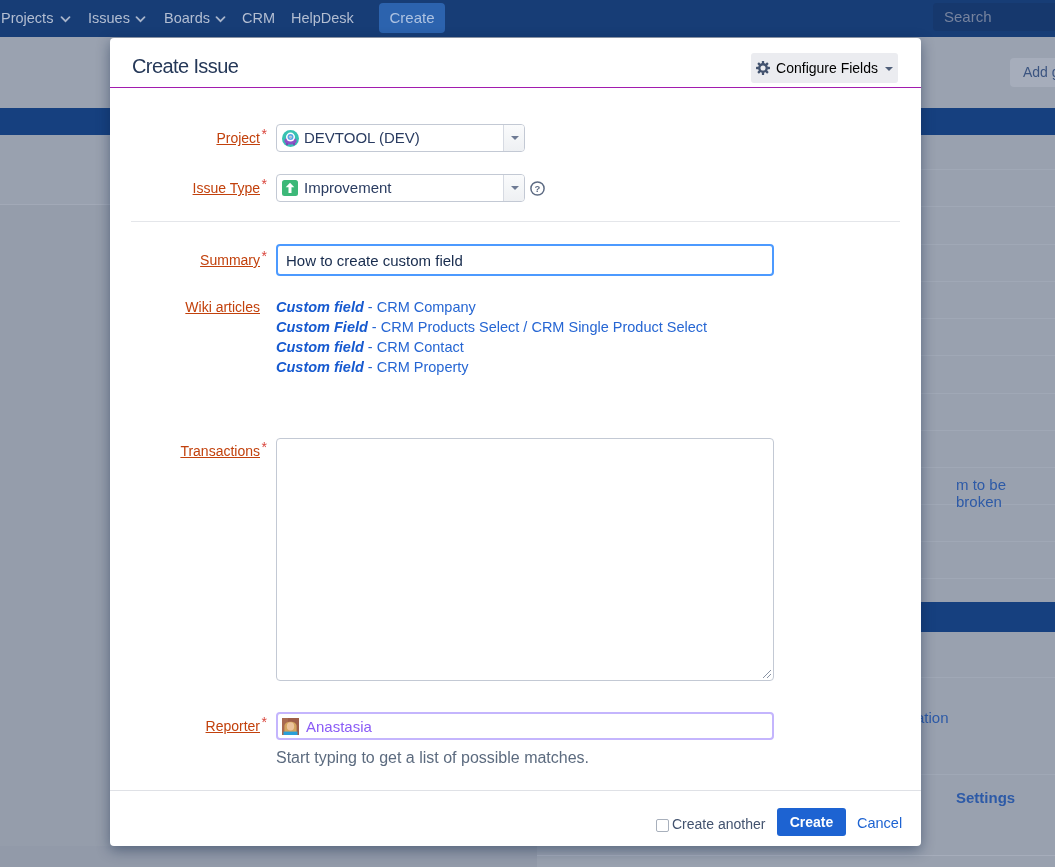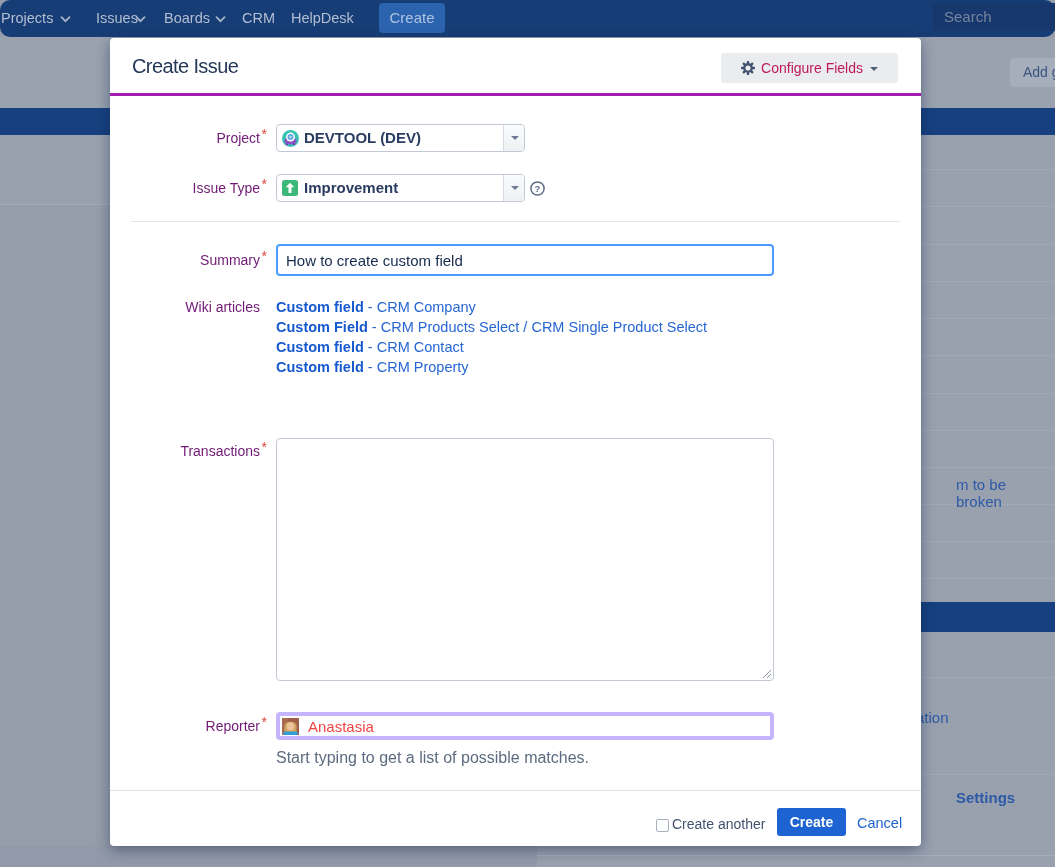--- a/index.html
+++ b/index.html
@@ -15,62 +15,62 @@
 #addg { left:1010px; top:58px; width:60px; height:29px; background:#a6adbb; border-radius:4px;
   color:#3b5480; font-size:14px; line-height:29px; padding-left:13px; }
 .rowline { left:537px; width:518px; height:1px; background:#a0a8b6; }
 #bluebar2 { left:537px; top:602px; width:518px; height:30px; background:#16407f; }
 .bglink { color:#2d5aa7; font-size:15px;margin-left:36px; }
 #bottomstrip { left:0; top:846px; width:537px; height:21px; background:#929aa9; }
 
 #bline { left:537px; top:855px; width:518px; height:1px; background:#a6adbb; }
 
 
-#nav { left:0; top:0; width:1055px; height:37px; background:#173d76;border-radius:10px; }
+#nav { left:0; top:0; width:1055px; height:37px; background:#173d76; }
 #nav .item { position:absolute; top:0; height:37px; line-height:37px; color:#b3bed2; font-size:14.5px; }
 #nav svg.chev { position:absolute; top:14px; }
 #navcreate { position:absolute; left:379px; top:3px; width:66px; height:30px; background:#2c63ae; border-radius:4px;
   color:#aec3e2; font-size:15px; text-align:center; line-height:30px; }
 #search { position:absolute; left:933px; top:3px; width:130px; height:28px; background:#16386d; border-radius:4px;
   color:#76839e; font-size:15px; line-height:28px; padding-left:11px; }
 
 
 #modal { left:110px; top:38px; width:811px; height:808px; background:#fff; border-radius:4px;
   box-shadow:0 4px 14px rgba(9,30,66,0.45); }
-#mhead { position:absolute; left:0; top:0; width:100%; height:58px; border-bottom:3px solid #a21caf; }
+#mhead { position:absolute; left:0; top:0; width:100%; height:50px; border-bottom:1px solid #a21caf; }
 #mtitle { position:absolute; left:22px; top:17px; font-size:20px; color:#253858; font-weight:500; letter-spacing:-0.6px; }
 #cfg { position:absolute; right:23px; top:15px; height:30px; background:#ebecf0; border-radius:3px;
-  color:#be185d; font-size:14px; line-height:30px; padding:0 20px; }
+  color:#000000; font-size:14px; line-height:30px; padding:0 5px; }
 #cfg svg { vertical-align:-2px; margin-right:6px; }
 .caret { display:inline-block; width:0; height:0; border-left:4px solid transparent; border-right:4px solid transparent;
   border-top:4px solid #505f79; vertical-align:2px; margin-left:7px; }
 
-.label { position:absolute; left:0; width:150px; text-align:right; color:#701a75; font-size:14px; }
+.label { position:absolute; left:0; width:150px; text-align:right; color:#c2410c; font-size:14px;text-decoration:underline; }
 .req:after { content:"*"; color:#d9453c; font-size:14px; position:absolute; right:-7px; top:-4px; }
 
 .selbox { position:absolute; left:166px; width:249px; height:28px; border:1px solid #c3c9d4; border-radius:4px; background:#fff; }
 .selbox .btn { position:absolute; right:0; top:0; width:21px; height:26px; border-left:1px solid #d6dae2;
   background:linear-gradient(#fafbfc,#eef0f3); border-radius:0 3px 3px 0; }
 .selbox .btn:after { content:""; position:absolute; left:6.5px; top:11px; width:0; height:0;
   border-left:4px solid transparent; border-right:4px solid transparent; border-top:4.5px solid #6e7a94; }
-.selbox .txt { position:absolute; left:27px; top:0; line-height:26px; font-size:15px; color:#2a3c61;font-weight:bold; }
+.selbox .txt { position:absolute; left:27px; top:0; line-height:26px; font-size:15px; color:#2a3c61; }
 .selbox svg.ic { position:absolute; left:5px; top:5px; }
 
 #sumrow input { position:absolute; left:166px; top:0; width:498px; height:32px; border:2px solid #4c9aff; border-radius:4px;
   font-family:"Liberation Sans",sans-serif; font-size:15px; color:#172b4d; padding:0 0 0 8px; outline:none; }
 
 #wiki { position:absolute; left:166px; top:0; width:560px; font-size:14.5px; line-height:20px; color:#2666d3; }
-#wiki b { color:#1659cf; }
+#wiki b { color:#1659cf;font-style:italic; }
 
 #desc textarea { position:absolute; left:166px; top:0; width:498px; height:243px; border:1px solid #c3c9d4; border-radius:4px;
   resize:none; outline:none; }
 #rhandle { position:absolute; left:652px; top:231px; width:10px; height:10px; overflow:hidden; }
 
-#rep input { position:absolute; left:166px; top:0; width:498px; height:28px; border:4px solid #c4b5fd; border-radius:4px;
-  font-family:"Liberation Sans",sans-serif; font-size:15px; color:#ef4444; padding:0 0 0 28px; outline:none; }
+#rep input { position:absolute; left:166px; top:0; width:498px; height:28px; border:2px solid #c4b5fd; border-radius:4px;
+  font-family:"Liberation Sans",sans-serif; font-size:15px; color:#8b5cf6; padding:0 0 0 28px; outline:none; }
 #rep svg.av { position:absolute; left:172px; top:6px; }
 #helper { position:absolute; left:166px; top:37px; font-size:16px; color:#5c6b7f; }
 
 #mfoot { position:absolute; left:0; top:752px; width:100%; height:56px; border-top:1px solid #dfe1e6; }
 #cb { position:absolute; left:546px; top:28px; width:13px; height:13px; border:1px solid #a8b0bc; border-radius:2px; background:#fff; }
 #cbl { position:absolute; left:562px; top:25px; font-size:14px; color:#42526e; }
 #createbtn { position:absolute; left:667px; top:17px; width:69px; height:28px; background:#1d63d2; border-radius:3px;
   color:#fff; font-size:14px; font-weight:bold; text-align:center; line-height:28px; }
 #cancel { position:absolute; left:747px; top:24px; font-size:14.5px; color:#1d63d2; }
 </style>
@@ -101,21 +101,21 @@
   <div class="abs bglink" style="left:875px; top:709px;">ration</div>
   <div class="abs bglink" style="left:920px; top:789px;font-weight:bold;">Settings</div>
   <div class="abs" id="bottomstrip"></div>
   <div class="abs" id="bline"></div>
 
   <div class="abs" id="nav">
     <span class="item" style="left:1px">Projects</span>
     <svg class="chev" style="left:60px;top:16px" width="11" height="7" viewBox="0 0 11 7">
       <path d="M1.5 1.2 L5.5 5.2 L9.5 1.2" fill="none" stroke="#a9b5cb" stroke-width="1.7" stroke-linecap="round"></path>
     </svg>
-    <span class="item" style="left:96px">Issues</span>
+    <span class="item" style="left:88px">Issues</span>
     <svg class="chev" style="left:135px;top:16px" width="11" height="7" viewBox="0 0 11 7">
       <path d="M1.5 1.2 L5.5 5.2 L9.5 1.2" fill="none" stroke="#a9b5cb" stroke-width="1.7" stroke-linecap="round"></path>
     </svg>
     <span class="item" style="left:164px">Boards</span>
     <svg class="chev" style="left:215px;top:16px" width="11" height="7" viewBox="0 0 11 7">
       <path d="M1.5 1.2 L5.5 5.2 L9.5 1.2" fill="none" stroke="#a9b5cb" stroke-width="1.7" stroke-linecap="round"></path>
     </svg>
     <span class="item" style="left:242px">CRM</span>
     <span class="item" style="left:291px">HelpDesk</span>
     <div id="navcreate">Create</div>

